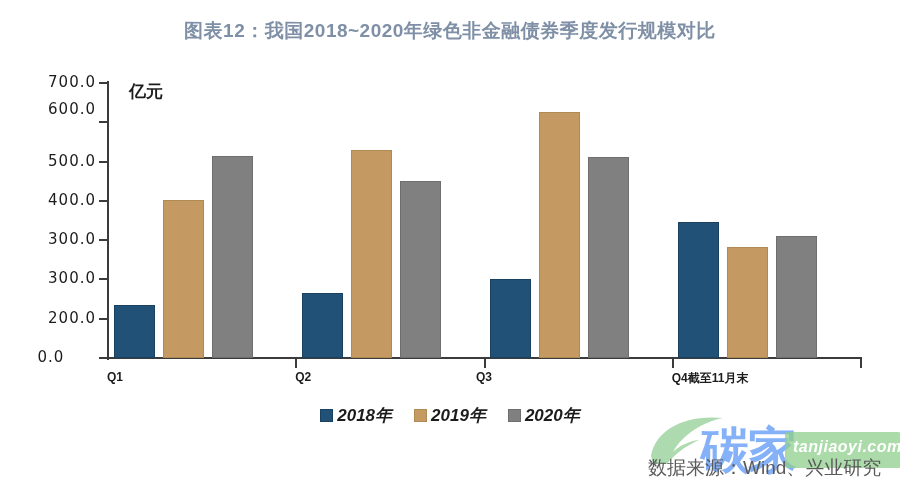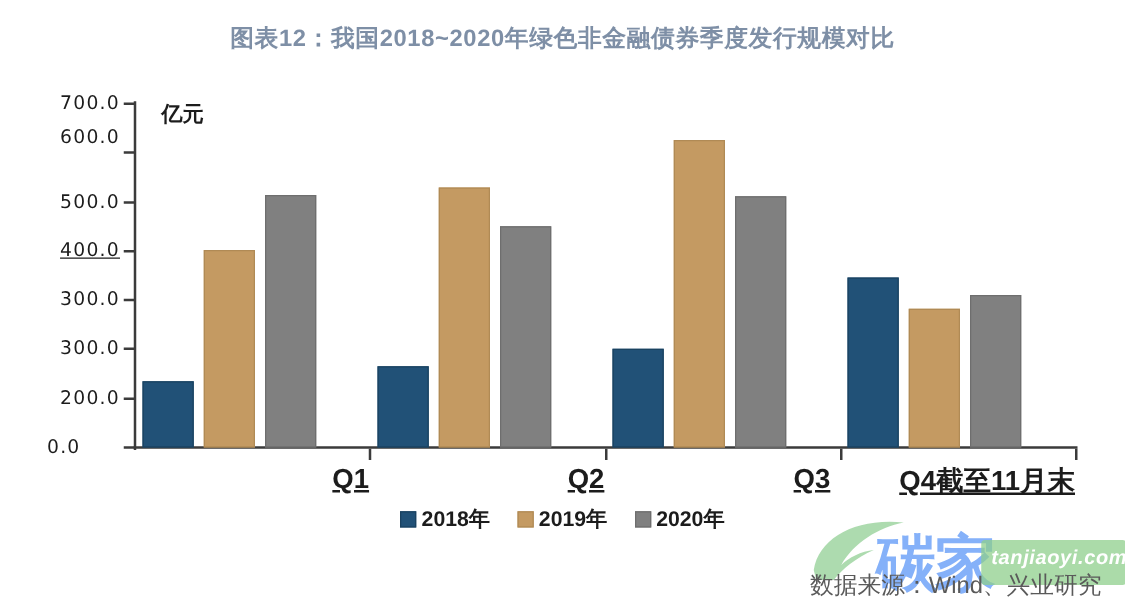--- a/index.html
+++ b/index.html
@@ -103,38 +103,38 @@
     box-sizing: border-box;
   }
   .bar.s2018 { background: #215177; border: 1px solid #1a4260; }
   .bar.s2019 { background: #c49a62; border: 1px solid #b08a55; }
   .bar.s2020 { background: #808080; border: 1px solid #6e6e6e; }
 
   
   .cat-label {
     position: absolute;
     top: 370px;
-    text-align: right;
-    font-size: 22px;
-    font-weight: 700;
-    color: #1c1c1c;
-    white-space: nowrap;
-    text-decoration: underline;
+    text-align: left;
+    font-size: 12px;
+    font-weight: 700;
+    color: #1c1c1c;
+    white-space: nowrap;
   }
 
   
   #legend {
     position: absolute;
     top: 404px;
     left: 0;
     width: 900px;
     display: flex;
     justify-content: center;
     align-items: center;
     gap: 22px;
+    font-style: italic;
   }
   .legend-item {
     display: flex;
     align-items: center;
     gap: 4px;
   }
   .legend-swatch {
     width: 13px;
     height: 13px;
     display: inline-block;
@@ -216,21 +216,21 @@
 
 <div id="chart-title">图表12：我国2018~2020年绿色非金融债券季度发行规模对比</div>
 
 <div id="axis-y-line"></div>
 <div id="axis-x-line"></div>
 
 <div id="y-labels-wrap">
     <div class="y-label" style="top: 73px;">700.0</div>
     <div class="y-label" style="top: 100px;">600.0</div>
     <div class="y-label" style="top: 151.571px;">500.0</div>
-    <div class="y-label" style="top: 190.857px; text-decoration: underline;">400.0</div>
+    <div class="y-label" style="top: 190.857px;">400.0</div>
     <div class="y-label" style="top: 230.143px;">300.0</div>
     <div class="y-label" style="top: 269.429px;">300.0</div>
     <div class="y-label" style="top: 308.714px;">200.0</div>
     <div class="y-label" style="top: 348px; text-align: center;">0.0</div>
   </div>
 
 <div id="y-axis-unit">亿元</div>
 
 <div id="plot-area">
     <div class="bar s2018" style="left: 6.625px; width: 41px; height: 53.4286px;"></div>

